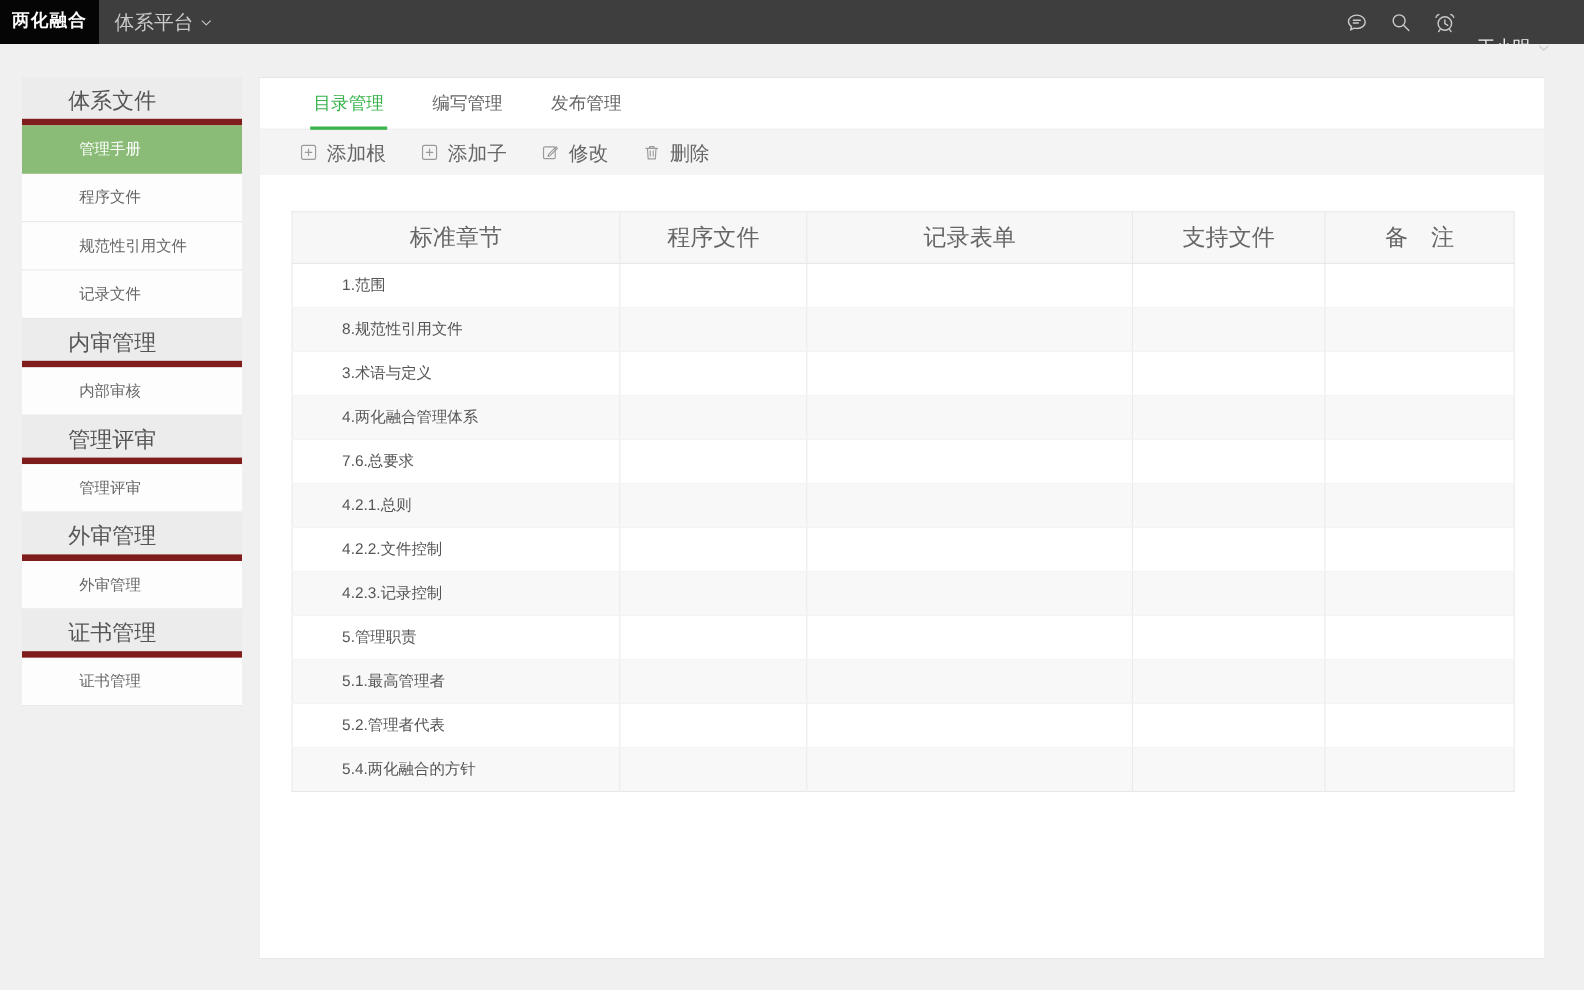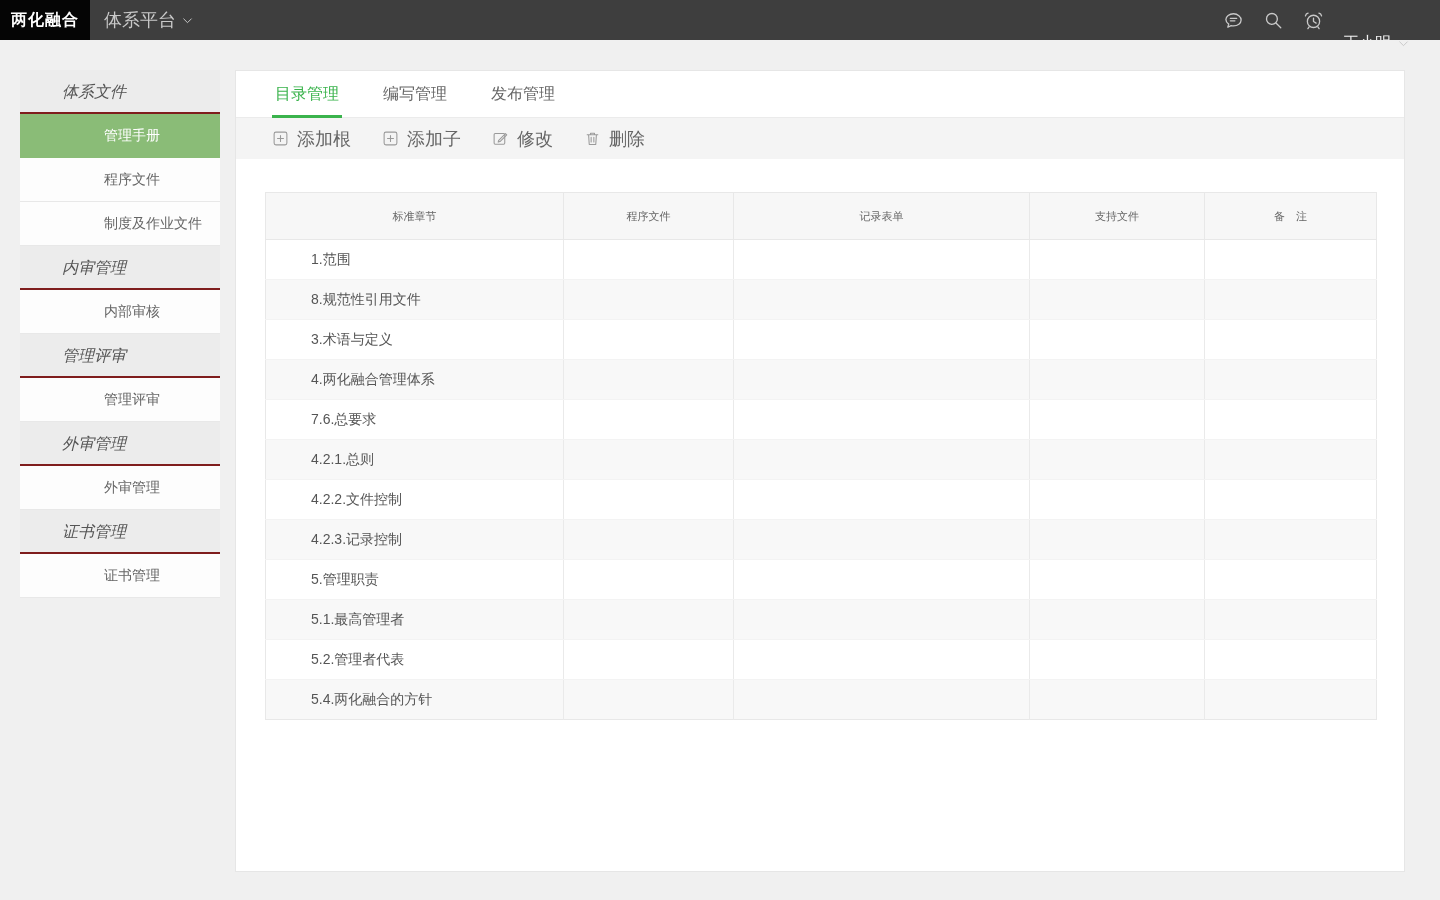--- a/index.html
+++ b/index.html
@@ -26,53 +26,53 @@
   .hicon { width:21px; height:21px; stroke:#c9c9c9; fill:none; stroke-width:1.5;
            stroke-linecap:round; stroke-linejoin:round; display:block; cursor:pointer; }
   .chev { width:13px; height:13px; stroke:#c9c9c9; fill:none; stroke-width:1.8;
           stroke-linecap:round; stroke-linejoin:round; display:block; }
   .user { color:#f0f0f0; font-size:16px; display:flex; align-items:center; gap:6px; cursor:pointer;margin-top:46px; }
 
   
   .sidebar { position:absolute; left:20px; top:70px; width:200px; }
   .sb-header {
     height:44px; line-height:44px; background:#ececec; color:#555;
-    font-size:16px; padding-left:42px; border-bottom:2px solid #7f1d1d; cursor:pointer;font-style:italic;
+    font-size:20px; padding-left:42px; border-bottom:6px solid #7f1d1d; cursor:pointer;
   }
   .sb-item {
     height:44px; line-height:43px; background:#fdfdfd; color:#666;
-    font-size:14px; padding-left:84px; border-bottom:1px solid #e8e8e8; cursor:pointer;
+    font-size:14px; padding-left:52px; border-bottom:1px solid #e8e8e8; cursor:pointer;
   }
   .sb-item.active { background:var(--side-green); color:#fff; border-bottom-color:var(--side-green); }
 
   
   .panel {
     position:absolute; left:235px; top:70px; width:1170px; height:802px;
     background:#fff; border:1px solid #e6e6e6;
   }
   .tabs { height:47px; border-bottom:1px solid #ebebeb; display:flex; align-items:stretch;
-          padding-left:36px; gap:38px; }
+          padding-left:46px; gap:38px; }
   .tab { font-size:16px; color:#666; display:flex; align-items:center;
          position:relative; padding:0 3px; cursor:pointer; }
   .tab.active { color:var(--accent-green); }
   .tab.active::after { content:""; position:absolute; left:0; right:0; bottom:-1px;
                        height:3px; background:var(--accent-green); }
 
   .toolbar { height:41px; background:#f4f4f4; display:flex; align-items:center;
              padding-left:36px; gap:31px; }
   .tool-btn { display:flex; align-items:center; gap:8px; font-size:18px; color:#666;
               background:none; border:none; font-family:inherit; cursor:pointer; }
   .ticon { width:17px; height:17px; stroke:#9a9a9a; fill:none; stroke-width:1.5;
            stroke-linecap:round; stroke-linejoin:round; display:block; }
 
   
   .table-wrap { margin:33px 30px 0 29px; }
   table { width:1111px; border-collapse:collapse; table-layout:fixed;
           border:1px solid #e8e8e8; }
-  th { height:47px; background:#f7f7f7; font-size:11px; font-weight:normal; color:#666;
+  th { height:47px; background:#f7f7f7; font-size:21px; font-weight:normal; color:#666;
        border-right:1px solid #e8e8e8; border-bottom:1px solid #e8e8e8; text-align:center; }
   td { height:40px; border-right:1px solid #eaeaea; border-bottom:1px solid #f3f3f3;
        font-size:14px; color:#555; background:#fff; }
   td.chapter { padding-left:45px; text-align:left; }
   tbody tr:nth-child(even) td { background:#f8f8f8; }
   tbody tr:last-child td { border-bottom:none; }
   th:last-child, td:last-child { border-right:none; }
 </style>
 </head>
 <body>
@@ -105,21 +105,22 @@
           <path d="M5 9l7 7 7-7"></path>
         </svg>
     </div>
   </div>
 </header>
 
 <nav class="sidebar">
     <div class="sb-header">体系文件</div>
     <div class="sb-item active">管理手册</div>
     <div class="sb-item">程序文件</div>
-    <div class="sb-item">制度及作业文件</div>
+    <div class="sb-item">规范性引用文件</div>
+    <div class="sb-item">记录文件</div>
     <div class="sb-header">内审管理</div>
     <div class="sb-item">内部审核</div>
     <div class="sb-header">管理评审</div>
     <div class="sb-item">管理评审</div>
     <div class="sb-header">外审管理</div>
     <div class="sb-item">外审管理</div>
     <div class="sb-header">证书管理</div>
     <div class="sb-item">证书管理</div>
   </nav>
 

